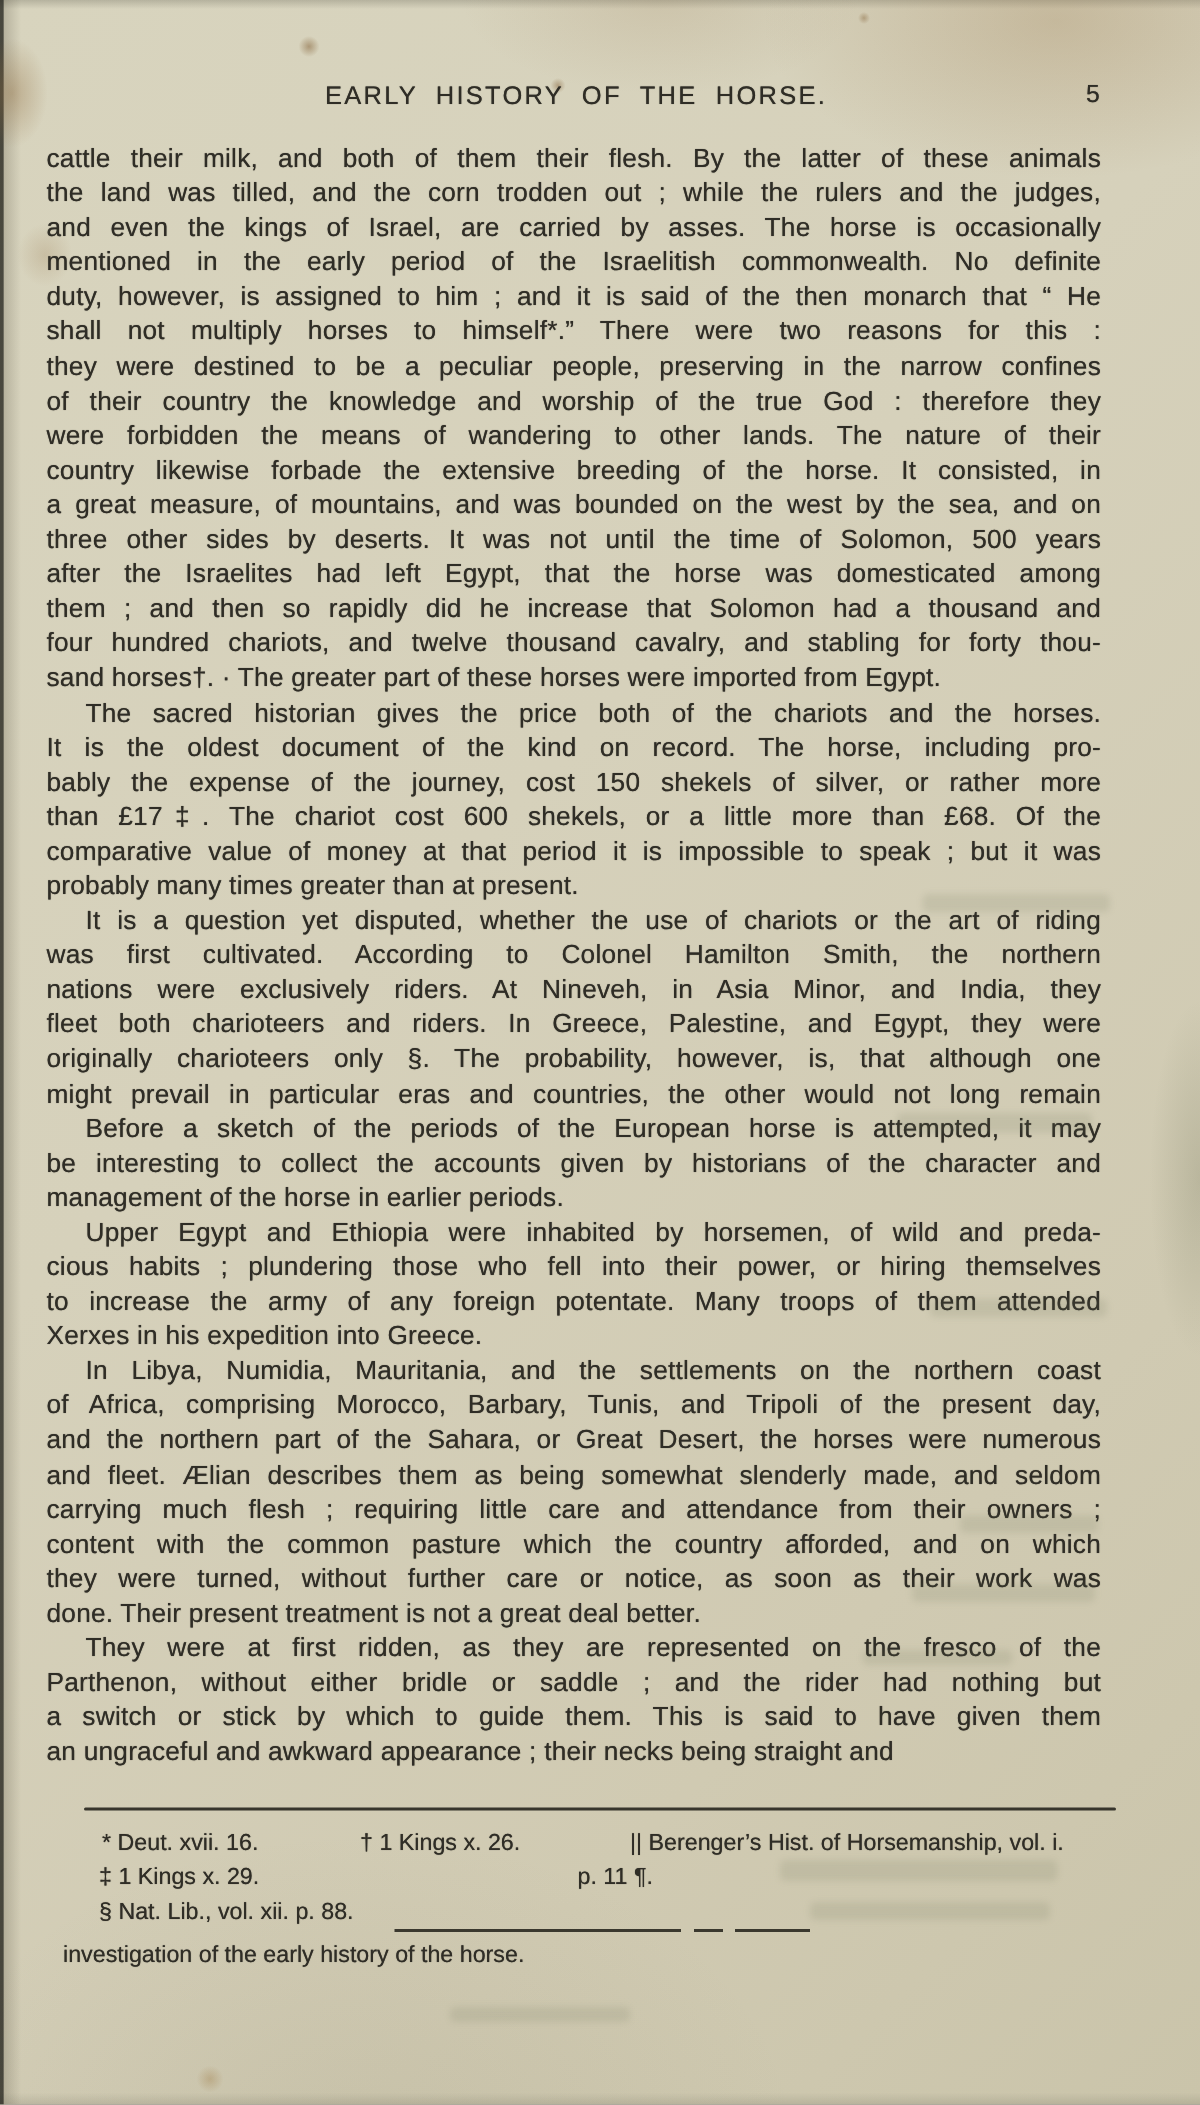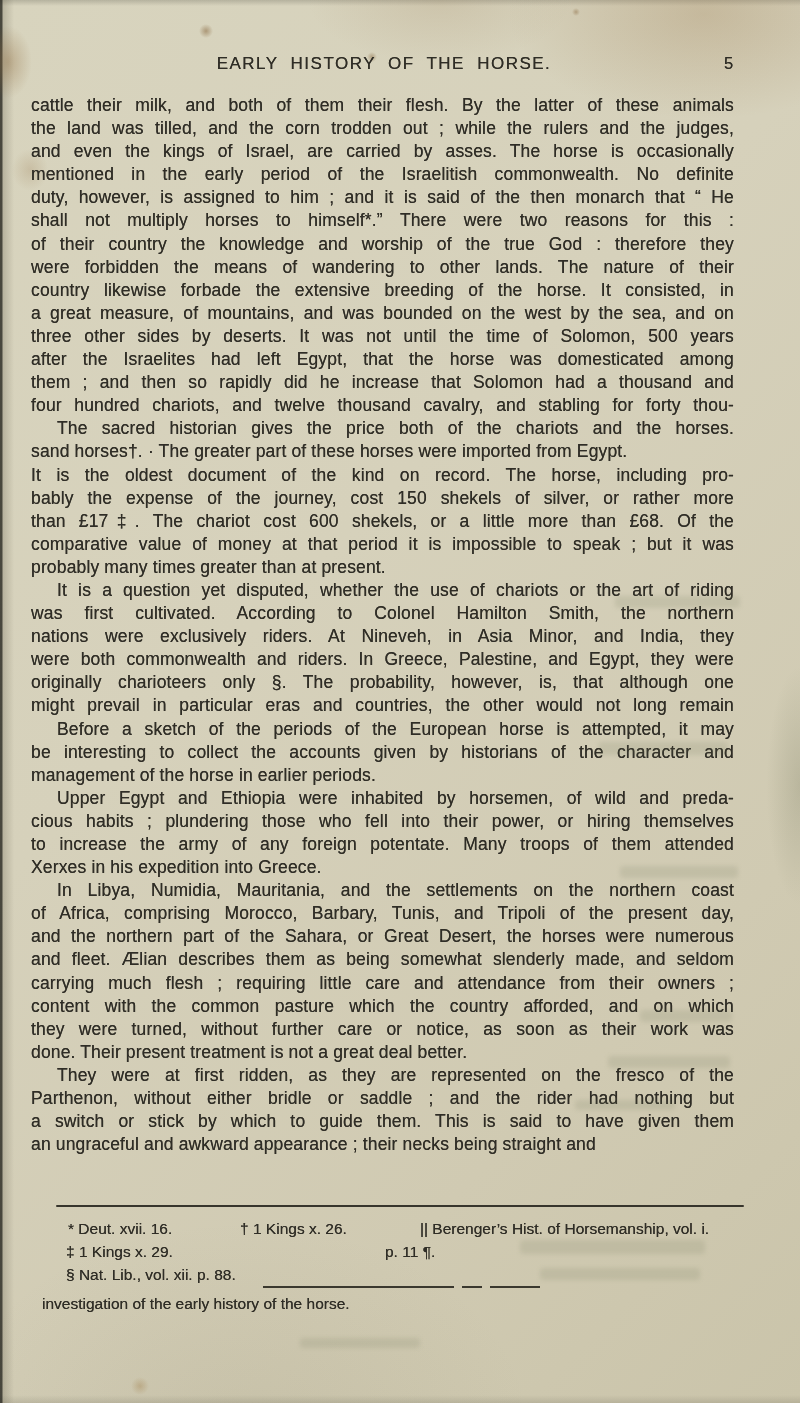--- a/index.html
+++ b/index.html
@@ -94,39 +94,40 @@
   <div class="header-title">EARLY HISTORY OF THE HORSE.</div>
   <div class="page-number">5</div>
 
   <div class="body-text">
       <div class="line">cattle their milk, and both of them their flesh.  By the latter of these animals</div>
       <div class="line">the land was tilled, and the corn trodden out ; while the rulers and the judges,</div>
       <div class="line">and even the kings of Israel, are carried by asses.  The horse is occasionally</div>
       <div class="line">mentioned in the early period of the Israelitish commonwealth.  No definite</div>
       <div class="line">duty, however, is assigned to him ; and it is said of the then monarch that “ He</div>
       <div class="line">shall not multiply horses to himself*.”  There were two reasons for this :</div>
+      <div class="line">they were destined to be a peculiar people, preserving in the narrow confines</div>
       <div class="line">of their country the knowledge and worship of the true God :  therefore they</div>
       <div class="line">were forbidden the means of wandering to other lands.  The nature of their</div>
       <div class="line">country likewise forbade the extensive breeding of the horse.  It consisted, in</div>
       <div class="line">a great measure, of mountains, and was bounded on the west by the sea, and on</div>
       <div class="line">three other sides by deserts.  It was not until the time of Solomon, 500 years</div>
       <div class="line">after the Israelites had left Egypt, that the horse was domesticated among</div>
       <div class="line">them ; and then so rapidly did he increase that Solomon had a thousand and</div>
       <div class="line">four hundred chariots, and twelve thousand cavalry, and stabling for forty thou-</div>
+      <div class="line last">sand horses†. ·  The greater part of these horses were imported from Egypt.</div>
       <div class="line indent">The sacred historian gives the price both of the chariots and the horses.</div>
-      <div class="line last">sand horses†. ·  The greater part of these horses were imported from Egypt.</div>
       <div class="line">It is the oldest document of the kind on record.  The horse, including pro-</div>
       <div class="line">bably the expense of the journey, cost 150 shekels of silver, or rather more</div>
       <div class="line">than £17‡.  The chariot cost 600 shekels, or a little more than £68.  Of the</div>
       <div class="line">comparative value of money at that period it is impossible to speak ; but it was</div>
       <div class="line last">probably many times greater than at present.</div>
       <div class="line indent">It is a question yet disputed, whether the use of chariots or the art of riding</div>
       <div class="line">was first cultivated.  According to Colonel Hamilton Smith, the northern</div>
       <div class="line">nations were exclusively riders.  At Nineveh, in Asia Minor, and India, they</div>
-      <div class="line">were both commonwealth and riders.  In Greece, Palestine, and Egypt, they were</div>
+      <div class="line">fleet both charioteers and riders.  In Greece, Palestine, and Egypt, they were</div>
       <div class="line">originally charioteers only §.  The probability, however, is, that although one</div>
       <div class="line">might prevail in particular eras and countries, the other would not long remain</div>
       <div class="line indent">Before a sketch of the periods of the European horse is attempted, it may</div>
       <div class="line">be interesting to collect the accounts given by historians of the character and</div>
       <div class="line last">management of the horse in earlier periods.</div>
       <div class="line indent">Upper Egypt and Ethiopia were inhabited by horsemen, of wild and preda-</div>
       <div class="line">cious habits ;  plundering those who fell into their power, or hiring themselves</div>
       <div class="line">to increase the army of any foreign potentate.  Many troops of them attended</div>
       <div class="line last">Xerxes in his expedition into Greece.</div>
       <div class="line indent">In Libya, Numidia, Mauritania, and the settlements on the northern coast</div>

